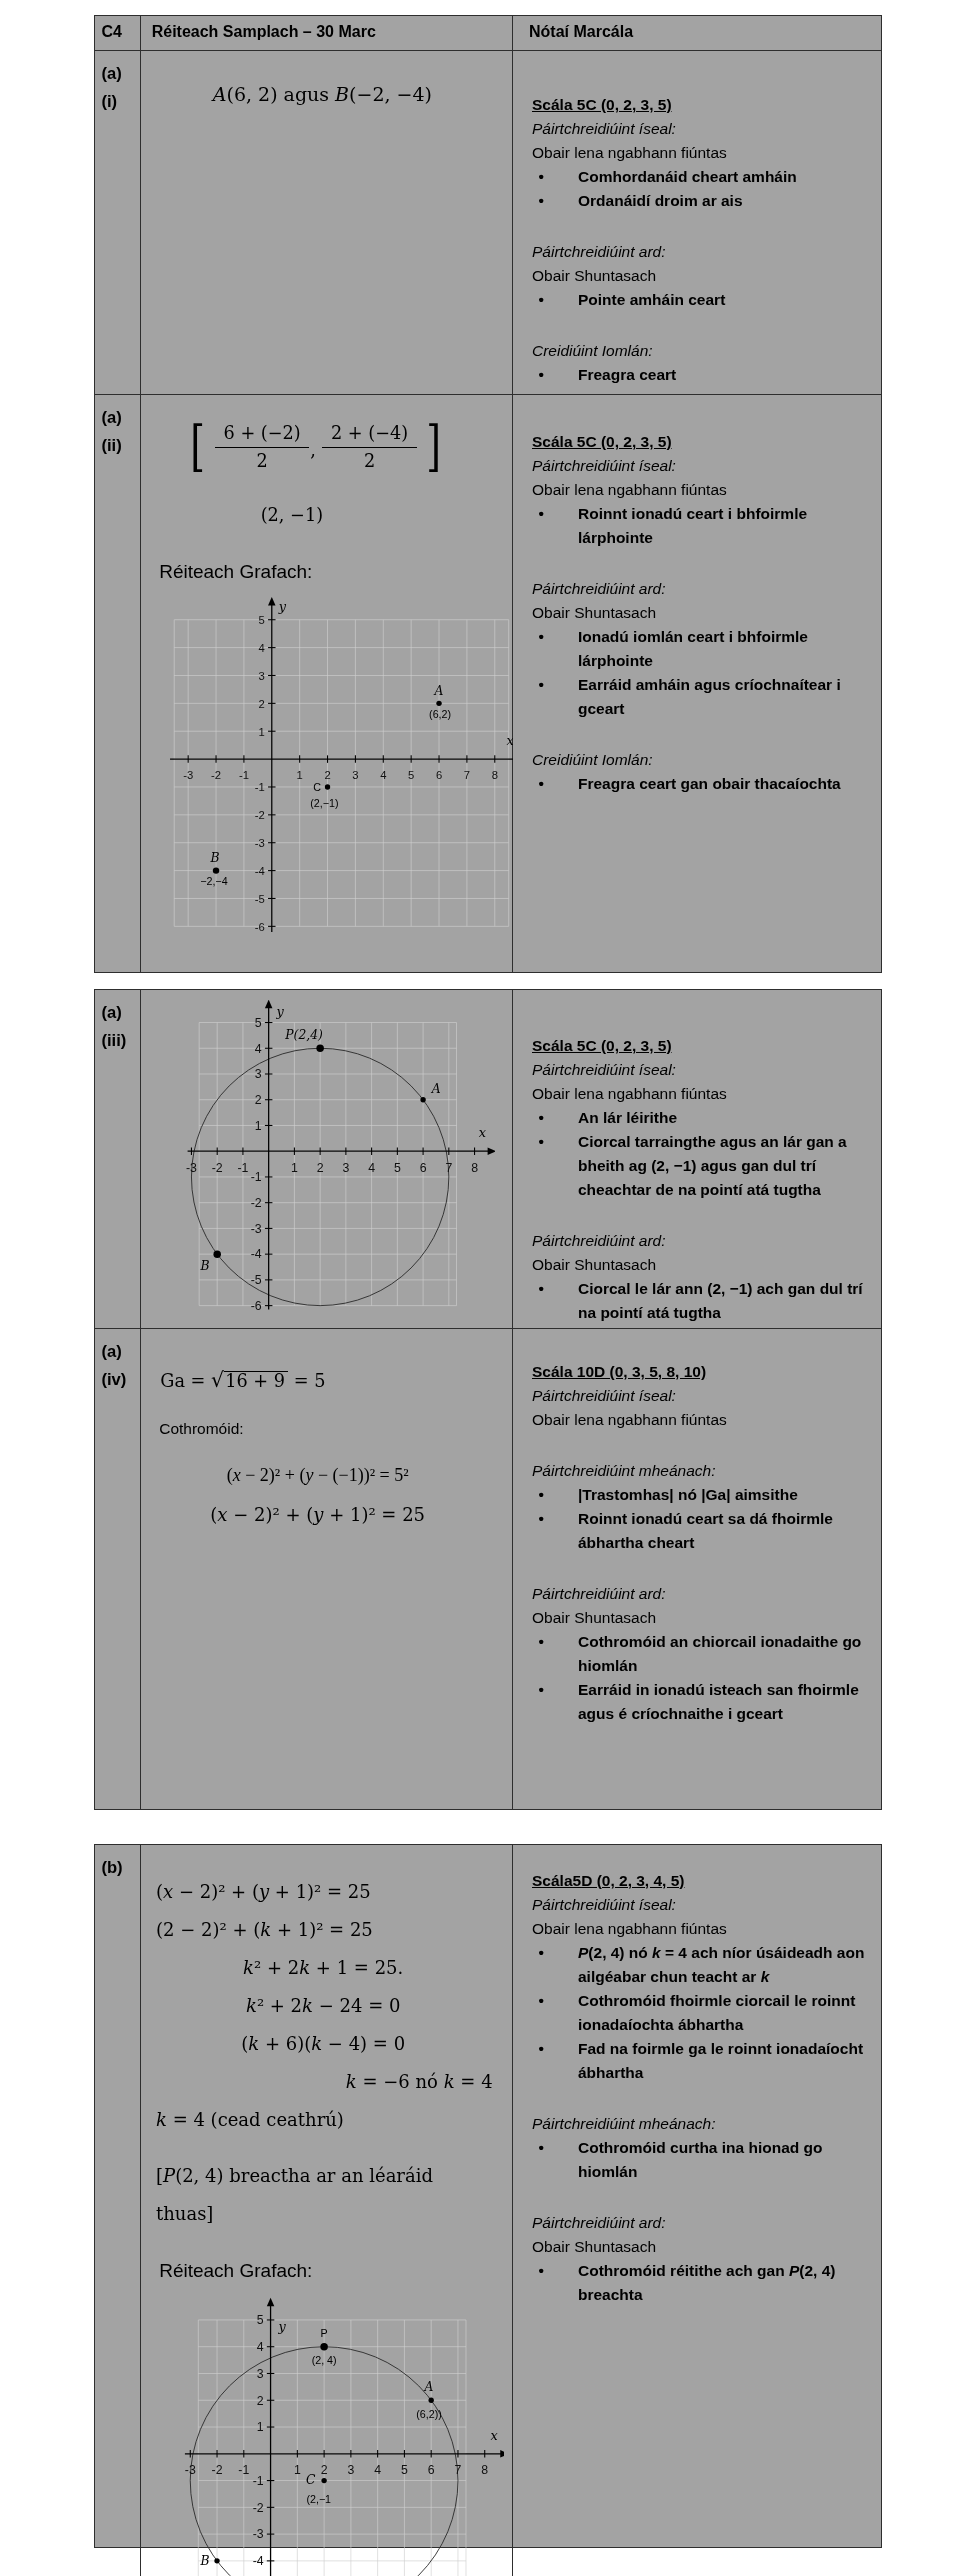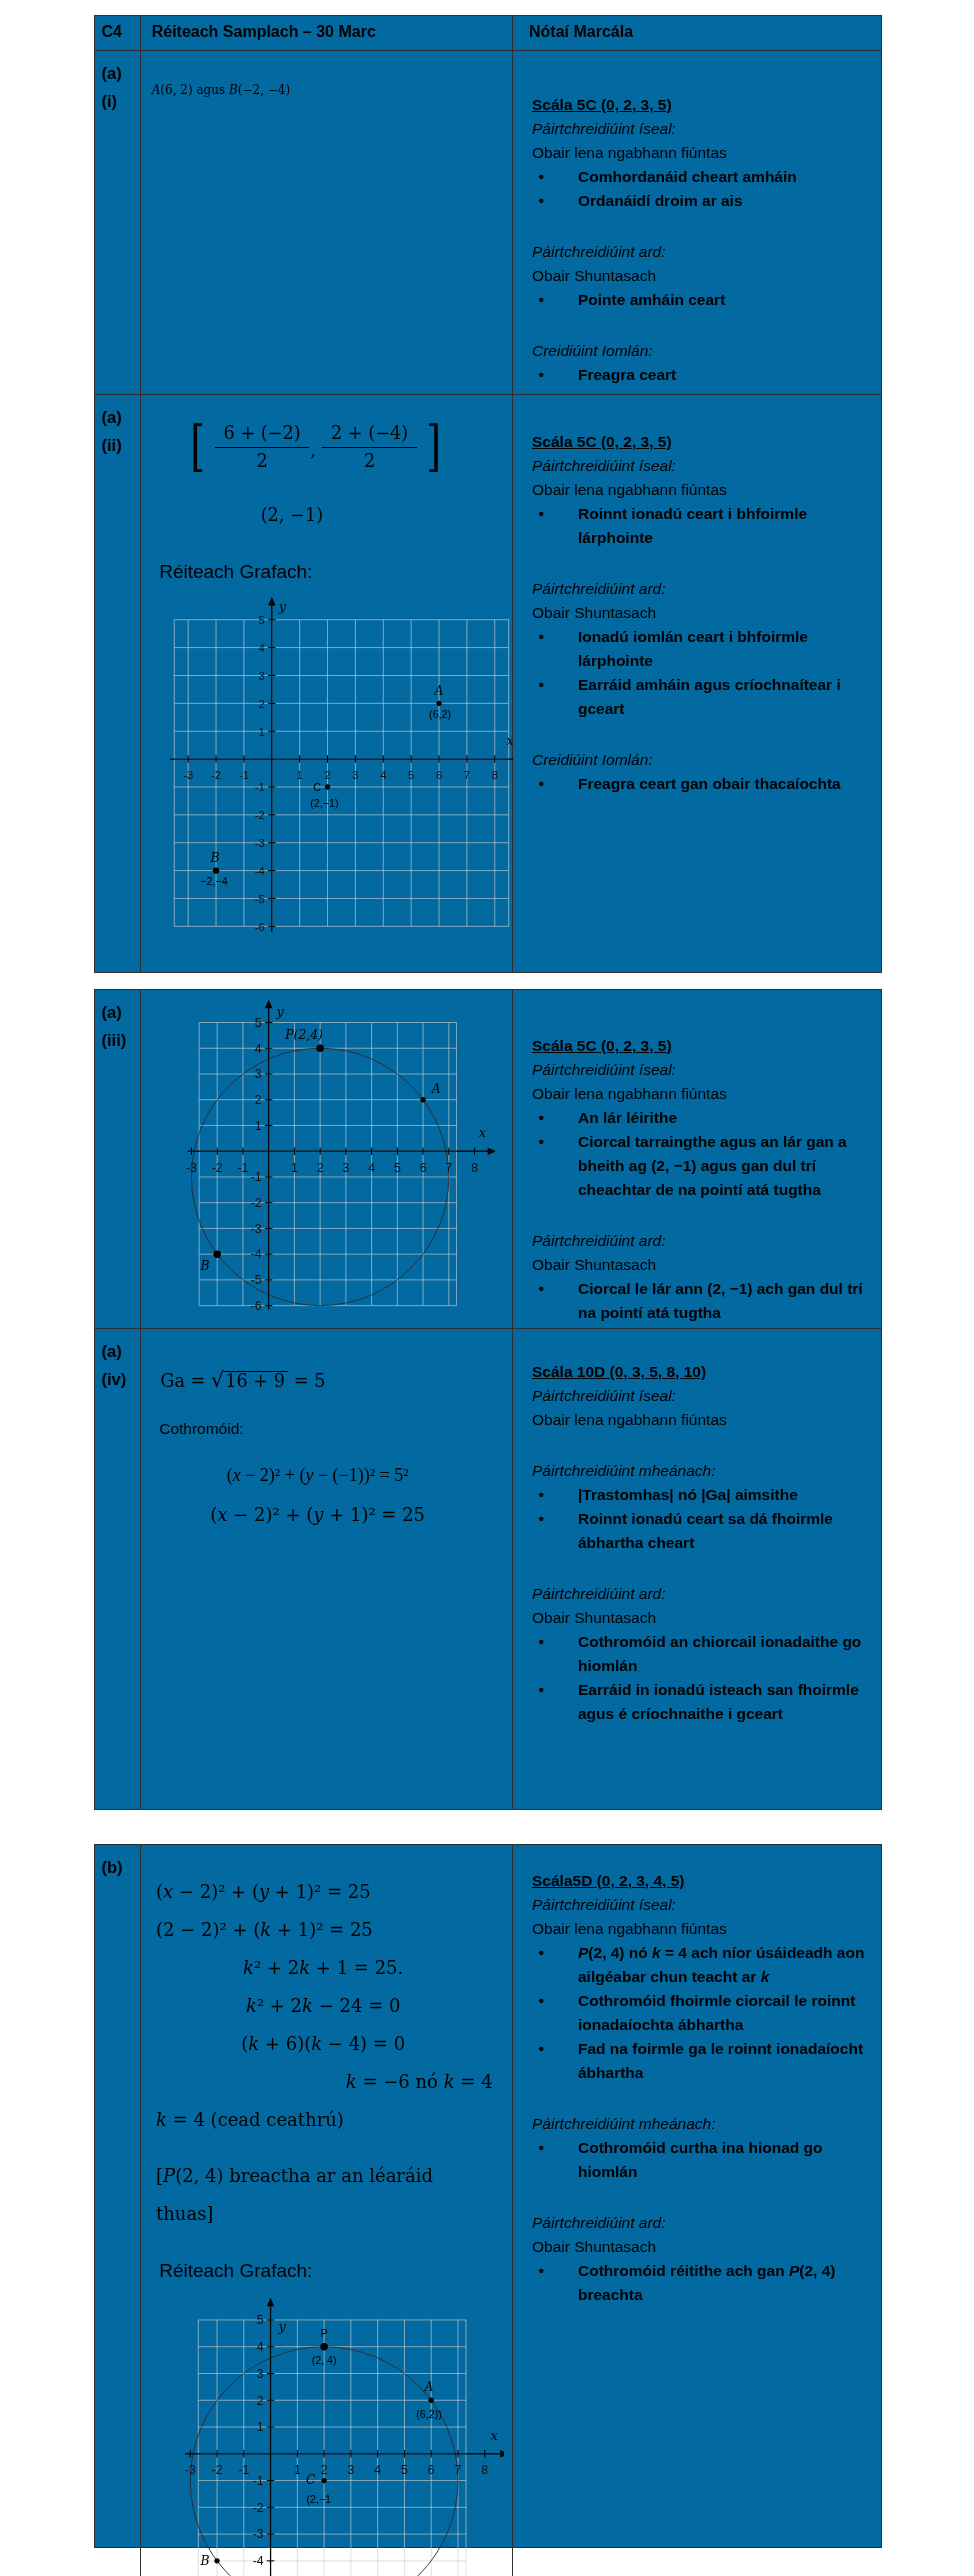--- a/index.html
+++ b/index.html
@@ -1,18 +1,18 @@
 <!DOCTYPE html>
 <html style="font-size:8.6px"><head>
 <meta charset="utf-8">
 <style>
   html,body{margin:0;padding:0;background:#fff;}
   .page{position:relative;width:974px;height:2576px;background:#fff;color:#000;
         font-family:"Liberation Sans",sans-serif;overflow:hidden;}
-  .tbl{margin-left:94px;width:788px;border:1.6px solid #2e2e2e;box-sizing:border-box;background:#0369a1;}
+  .tbl{margin-left:94px;width:788px;border:1.6px solid #2e2e2e;box-sizing:border-box;background:#a3a3a3;}
   .tbl1{margin-top:15px;}
   .tbl2{margin-top:16px;}
   .tbl3{margin-top:34px;}
   .trow{display:grid;grid-template-columns:46px 372px 1fr;box-sizing:border-box;}
   .trow + .trow{border-top:1.1px solid #2e2e2e;}
   .cell{box-sizing:border-box;min-width:0;}
   .c1,.c2{border-right:1.1px solid #2e2e2e;}
   
   .h-hdr{height:34px;}
   .h-ai{height:344px;}
@@ -36,21 +36,21 @@
   .pt-b{padding-top:23.6px;}
   .nl{min-height:24px;}
   .nl.b{font-weight:bold;text-decoration:underline;}
   .nl.i{font-style:italic;}
   .nl.sp{min-height:0;height:27px;}
   .nl.bu{position:relative;padding-left:46px;font-weight:bold;}
   .nl.bu::before{content:"\2022";position:absolute;left:6.4px;top:0;}
   
   .sol{padding-left:10.7px;}
   .m,.math{font-family:"DejaVu Serif",serif;}
-  .f-ai{font-size:12px;text-align:left;margin:32px 80px 0 0;}
+  .f-ai{font-size:19px;text-align:right;margin:32px 80px 0 0;}
   .fracline{display:flex;justify-content:center;align-items:center;margin:25px 32px 0 0;}
   .br{font-size:54px;line-height:1;font-family:"DejaVu Serif",serif;transform:scaleX(.7);font-weight:200;}
   .frac{display:inline-block;text-align:center;font-size:17.7px;margin:0 6.4px;}
   .frac .num{display:block;padding:0 8.6px 4.3px;border-bottom:1.6px solid #000;}
   .frac .den{display:block;padding-top:3.2px;}
   .fcomma{font-size:17.7px;align-self:flex-end;margin:0 0 14px -5.4px;}
   .res{font-size:17.7px;text-align:center;margin:31px 80px 0 0;}
   .sol-label{font-size:19px;margin:36px 0 0 7.5px;}
   .graph{margin:13px 0 0 4.3px;}
   .sqrtline{font-size:17.7px;margin:39px 0 0 8.6px;}

